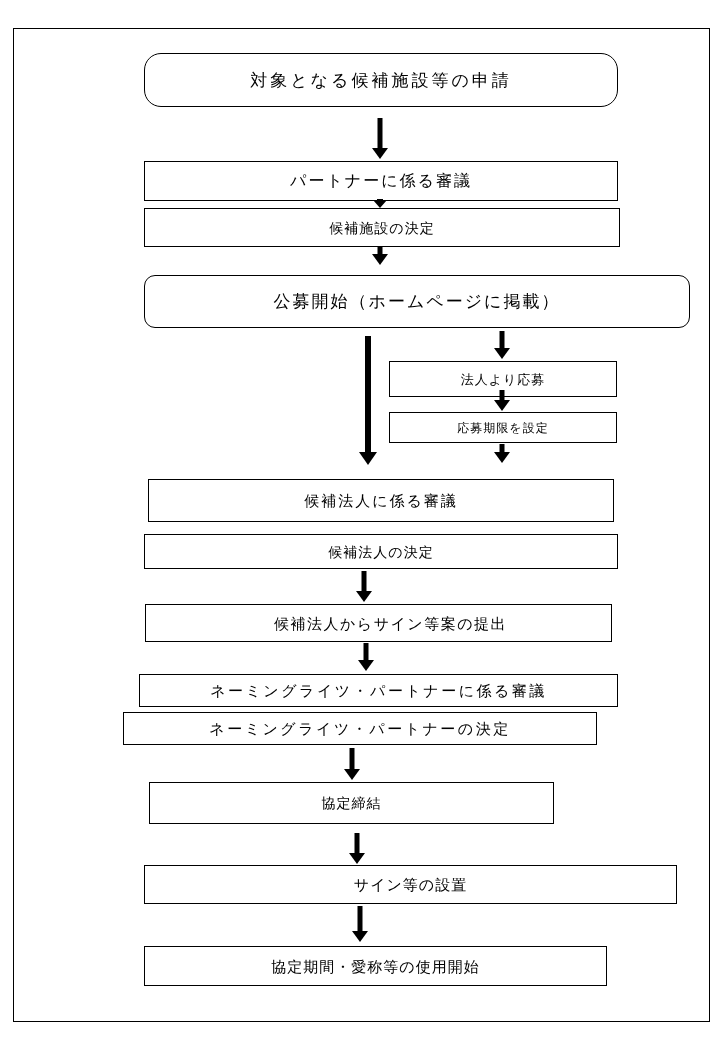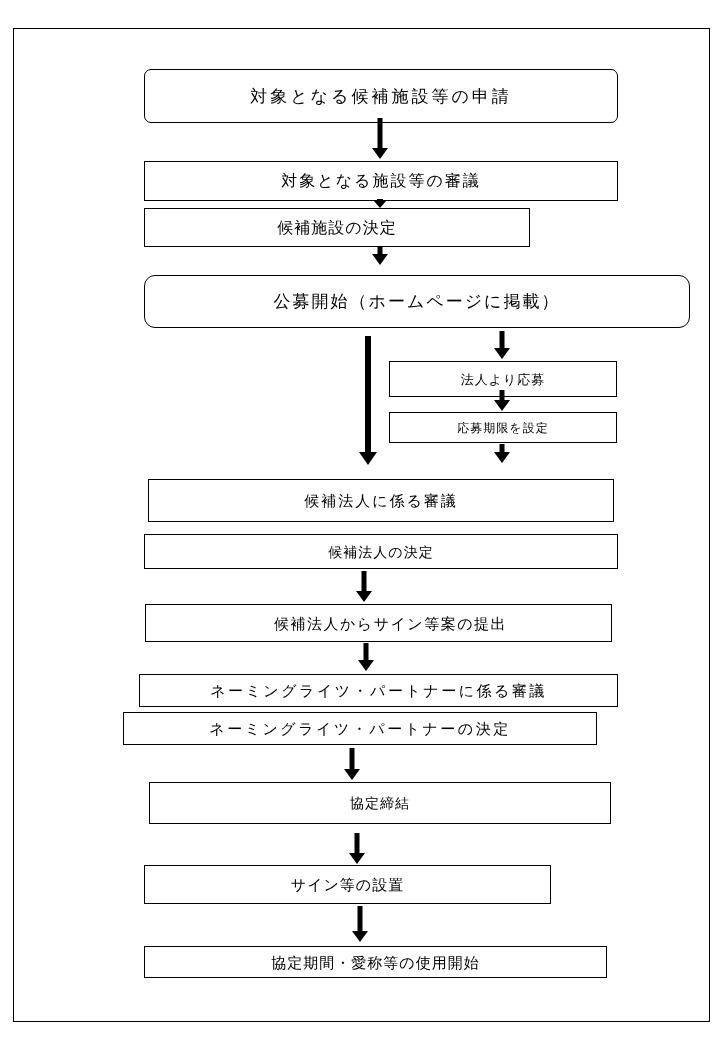--- a/index.html
+++ b/index.html
@@ -21,32 +21,32 @@
     position:absolute;
     box-sizing:border-box;
     border:1px solid #000;
     background:#fff;
     display:flex;align-items:center;justify-content:center;
     text-align:center;
     white-space:nowrap;
     line-height:1;
   }
   
-  .b1 {left:144px;top:69px; width:474px;height:54px;border-radius:7px;font-size:17px;letter-spacing:3px;}
+  .b1 {left:144px;top:53px; width:474px;height:54px;border-radius:17px;font-size:17px;letter-spacing:3px;}
   .b2 {left:144px;top:161px;width:474px;height:40px;font-size:16px;letter-spacing:2px;}
-  .b3 {left:144px;top:208px;width:386px;height:39px;font-size:16px;letter-spacing:1px;}
+  .b3 {left:144px;top:208px;width:476px;height:39px;font-size:14px;letter-spacing:1px;}
   .b4 {left:144px;top:275px;width:546px;height:53px;border-radius:11px;font-size:17px;letter-spacing:2px;}
   .b5 {left:148px;top:479px;width:466px;height:43px;font-size:15px;letter-spacing:2px;}
   .b6 {left:144px;top:534px;width:474px;height:35px;font-size:14px;letter-spacing:1px;}
   .b7 {left:145px;top:604px;width:467px;height:38px;font-size:15px;letter-spacing:1.5px;padding-left:24px;}
   .b8 {left:139px;top:674px;width:479px;height:33px;font-size:15px;letter-spacing:2.5px;}
   .b9 {left:123px;top:712px;width:474px;height:33px;font-size:15px;letter-spacing:2.5px;}
-  .b10{left:149px;top:782px;width:462px;height:42px;font-size:14px;letter-spacing:1px;}
-  .b11{left:144px;top:865px;width:407px;height:39px;font-size:15px;letter-spacing:1px;}
-  .b12{left:144px;top:946px;width:463px;height:32px;font-size:15px;letter-spacing:1px;}
+  .b10{left:149px;top:782px;width:405px;height:42px;font-size:14px;letter-spacing:1px;}
+  .b11{left:144px;top:865px;width:533px;height:39px;font-size:15px;letter-spacing:1px;}
+  .b12{left:144px;top:946px;width:463px;height:40px;font-size:15px;letter-spacing:1px;}
   
   .sA {left:389px;top:361px;width:228px;height:36px;font-size:13px;letter-spacing:1px;}
   .sB {left:389px;top:412px;width:228px;height:31px;font-size:12px;letter-spacing:1px;}
   
   .arrow{position:absolute;width:16px;}
   .arrow .shaft{
     position:absolute;left:50%;transform:translateX(-50%);
     top:0;bottom:9px;width:5px;background:#000;
   }
   .arrow .head{
@@ -74,21 +74,21 @@
   .a11{left:349px;top:833px;height:31px;}
   .a12{left:352px;top:906px;height:36px;}
 </style>
 </head>
 <body>
 
 <div id="canvas">
   <div class="frame"></div>
 
   <div class="box b1">対象となる候補施設等の申請</div>
-  <div class="box b2">対象となる施設等の審議</div>
+  <div class="box b2">パートナーに係る審議</div>
   <div class="box b3">候補施設の決定</div>
   <div class="box b4">公募開始（ホームページに掲載）</div>
   <div class="box b5">候補法人に係る審議</div>
   <div class="box b6">候補法人の決定</div>
   <div class="box b7">候補法人からサイン等案の提出</div>
   <div class="box b8">ネーミングライツ・パートナーに係る審議</div>
   <div class="box b9">ネーミングライツ・パートナーの決定</div>
   <div class="box b10">協定締結</div>
   <div class="box b11">サイン等の設置</div>
   <div class="box b12">協定期間・愛称等の使用開始</div>

